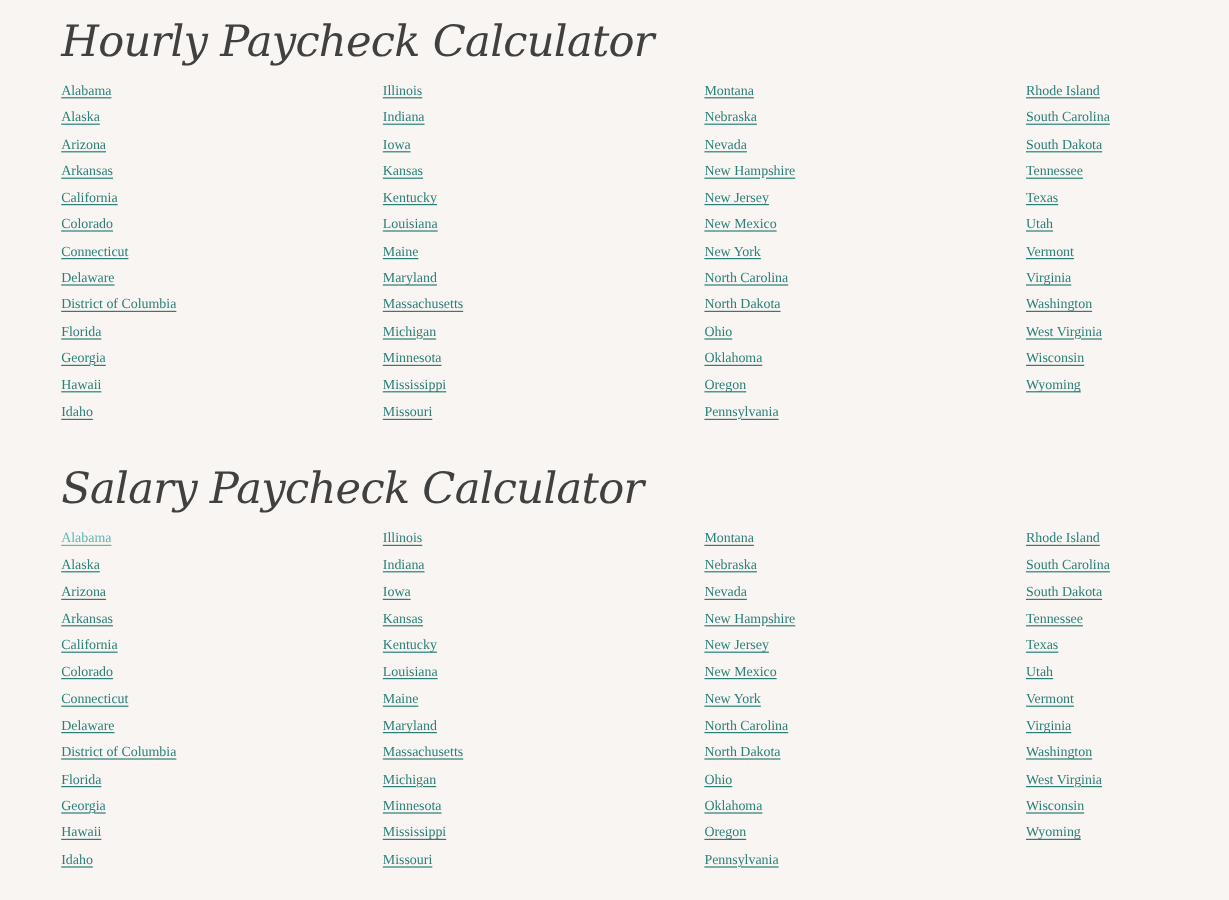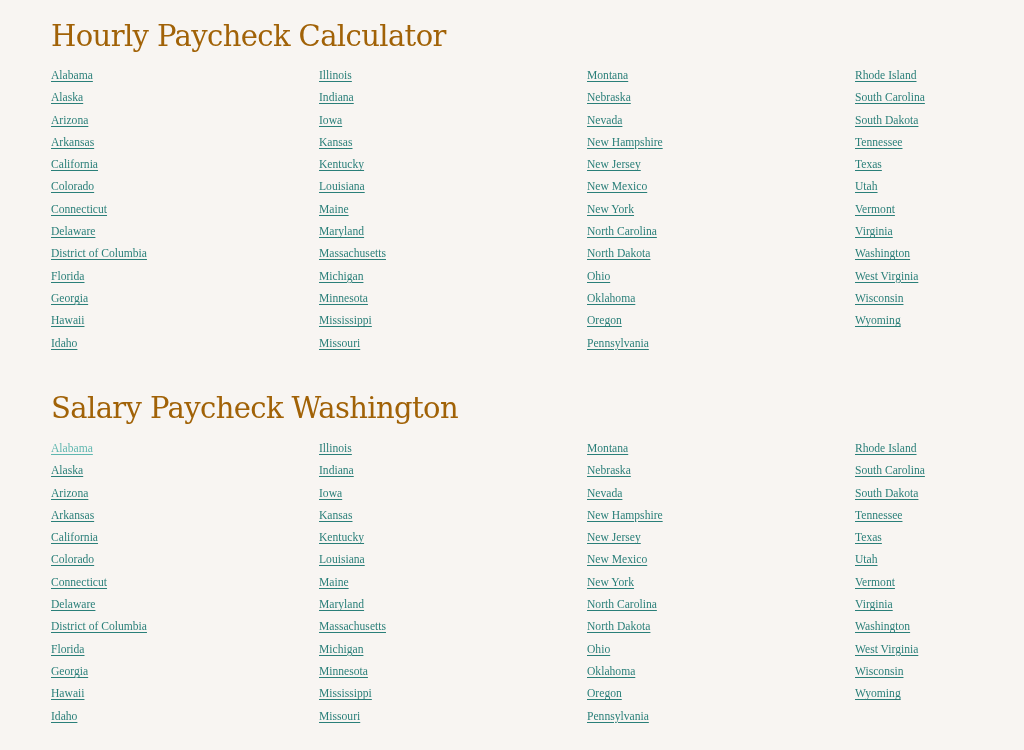--- a/index.html
+++ b/index.html
@@ -1,18 +1,18 @@
 <!DOCTYPE html>
 <html><head>
 <meta charset="utf-8">
 <style>
   html, body { margin:0; padding:0; }
   body { width:1024px; height:750px; background:#f8f5f2; overflow:hidden; position:relative; font-family:"DejaVu Sans", sans-serif; }
   .section { position:absolute; left:51px; width:960px; }
-  .title { font-family:"DejaVu Serif", serif; font-size:29px; font-weight:normal; color:#a16207; margin:0; letter-spacing:-0.6px; line-height:36px; }
+  .title { font-family:"DejaVu Serif", serif; font-size:36px; font-weight:normal; color:#404040; margin:0; letter-spacing:-0.6px; line-height:36px;font-style:italic; }
   .grid { position:relative; height:300px; }
   .col { position:absolute; top:0;font-family:Liberation Serif, serif; }
   .col a { display:block; height:22.3px; line-height:22.3px; font-size:11.6px; color:#2a7f79; text-decoration:underline; text-underline-offset:2px; text-decoration-thickness:1px; white-space:nowrap; }
   .col a.hovered { color:#5fb7b0; }
 </style>
 </head>
 <body>
 
 <div class="section" style="top:18px;">
   <h2 class="title">Hourly Paycheck Calculator</h2>
@@ -73,21 +73,21 @@
         <a href="#">Virginia</a>
         <a href="#">Washington</a>
         <a href="#">West Virginia</a>
         <a href="#">Wisconsin</a>
         <a href="#">Wyoming</a>
       </div>
   </div>
 </div>
 
 <div class="section" style="top:390px;">
-  <h2 class="title">Salary Paycheck Washington</h2>
+  <h2 class="title">Salary Paycheck Calculator</h2>
   <div class="grid" style="margin-top:12px;">
     <div class="col" style="left:0px;">
         <a href="#" class="hovered">Alabama</a>
         <a href="#">Alaska</a>
         <a href="#">Arizona</a>
         <a href="#">Arkansas</a>
         <a href="#">California</a>
         <a href="#">Colorado</a>
         <a href="#">Connecticut</a>
         <a href="#">Delaware</a>

